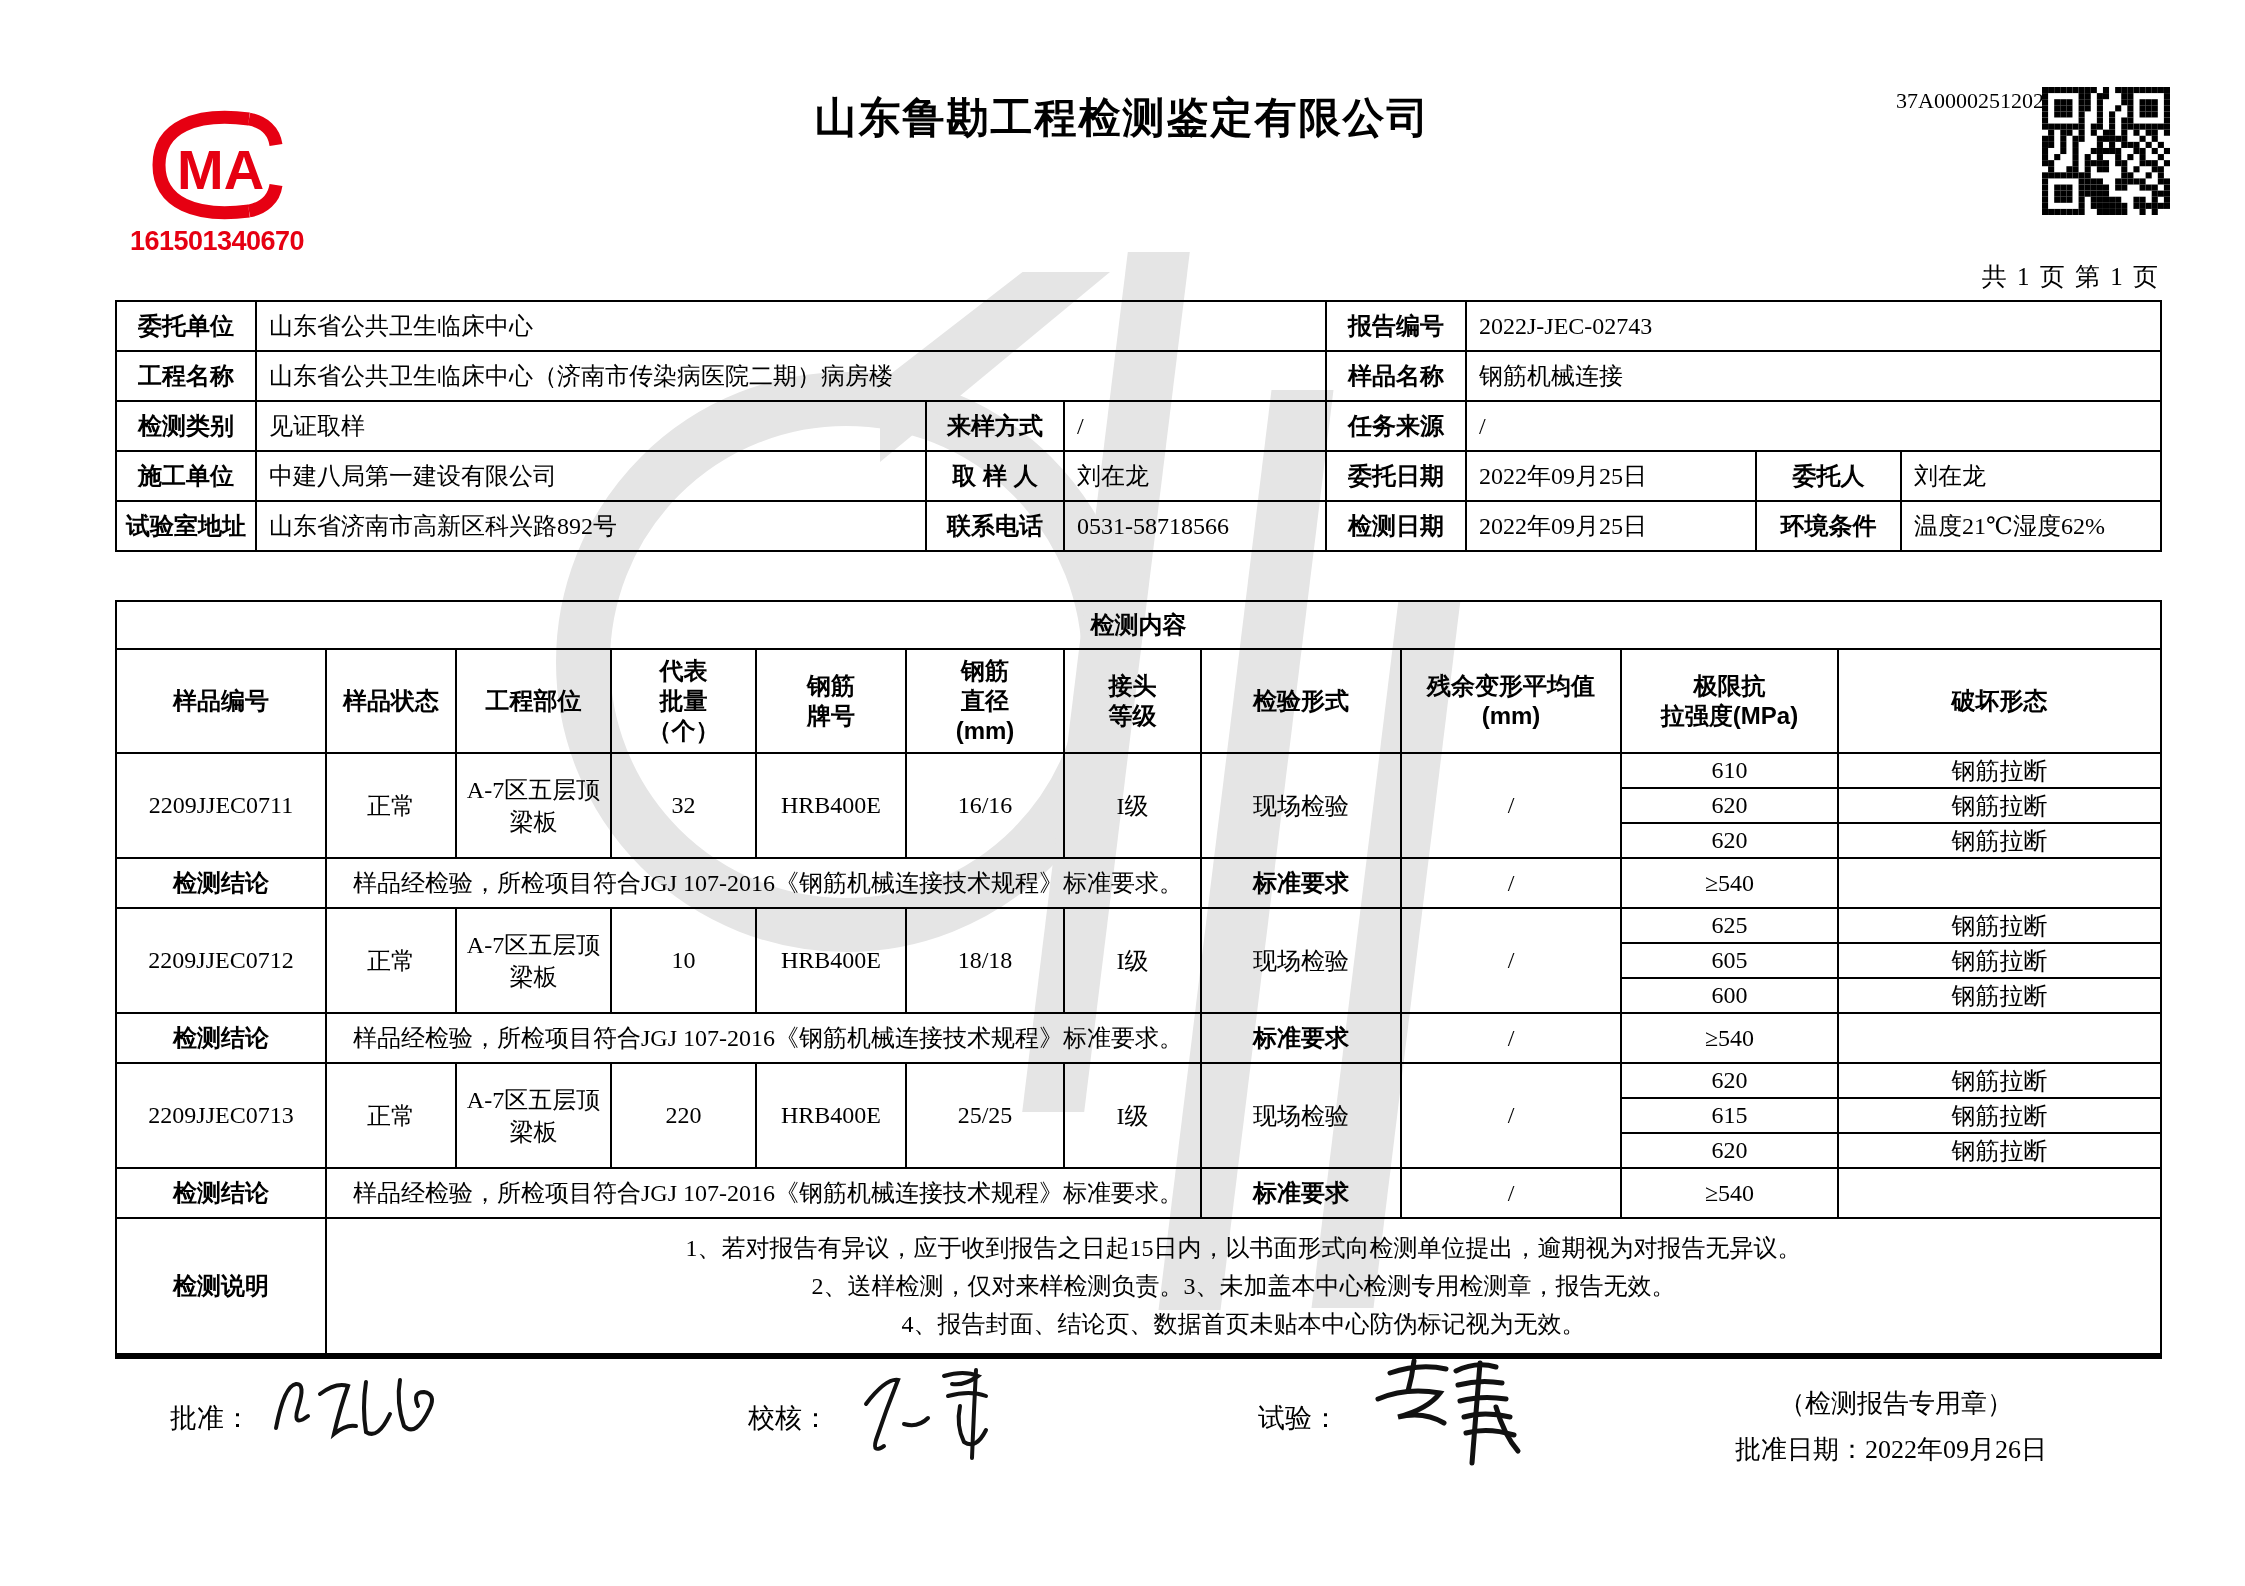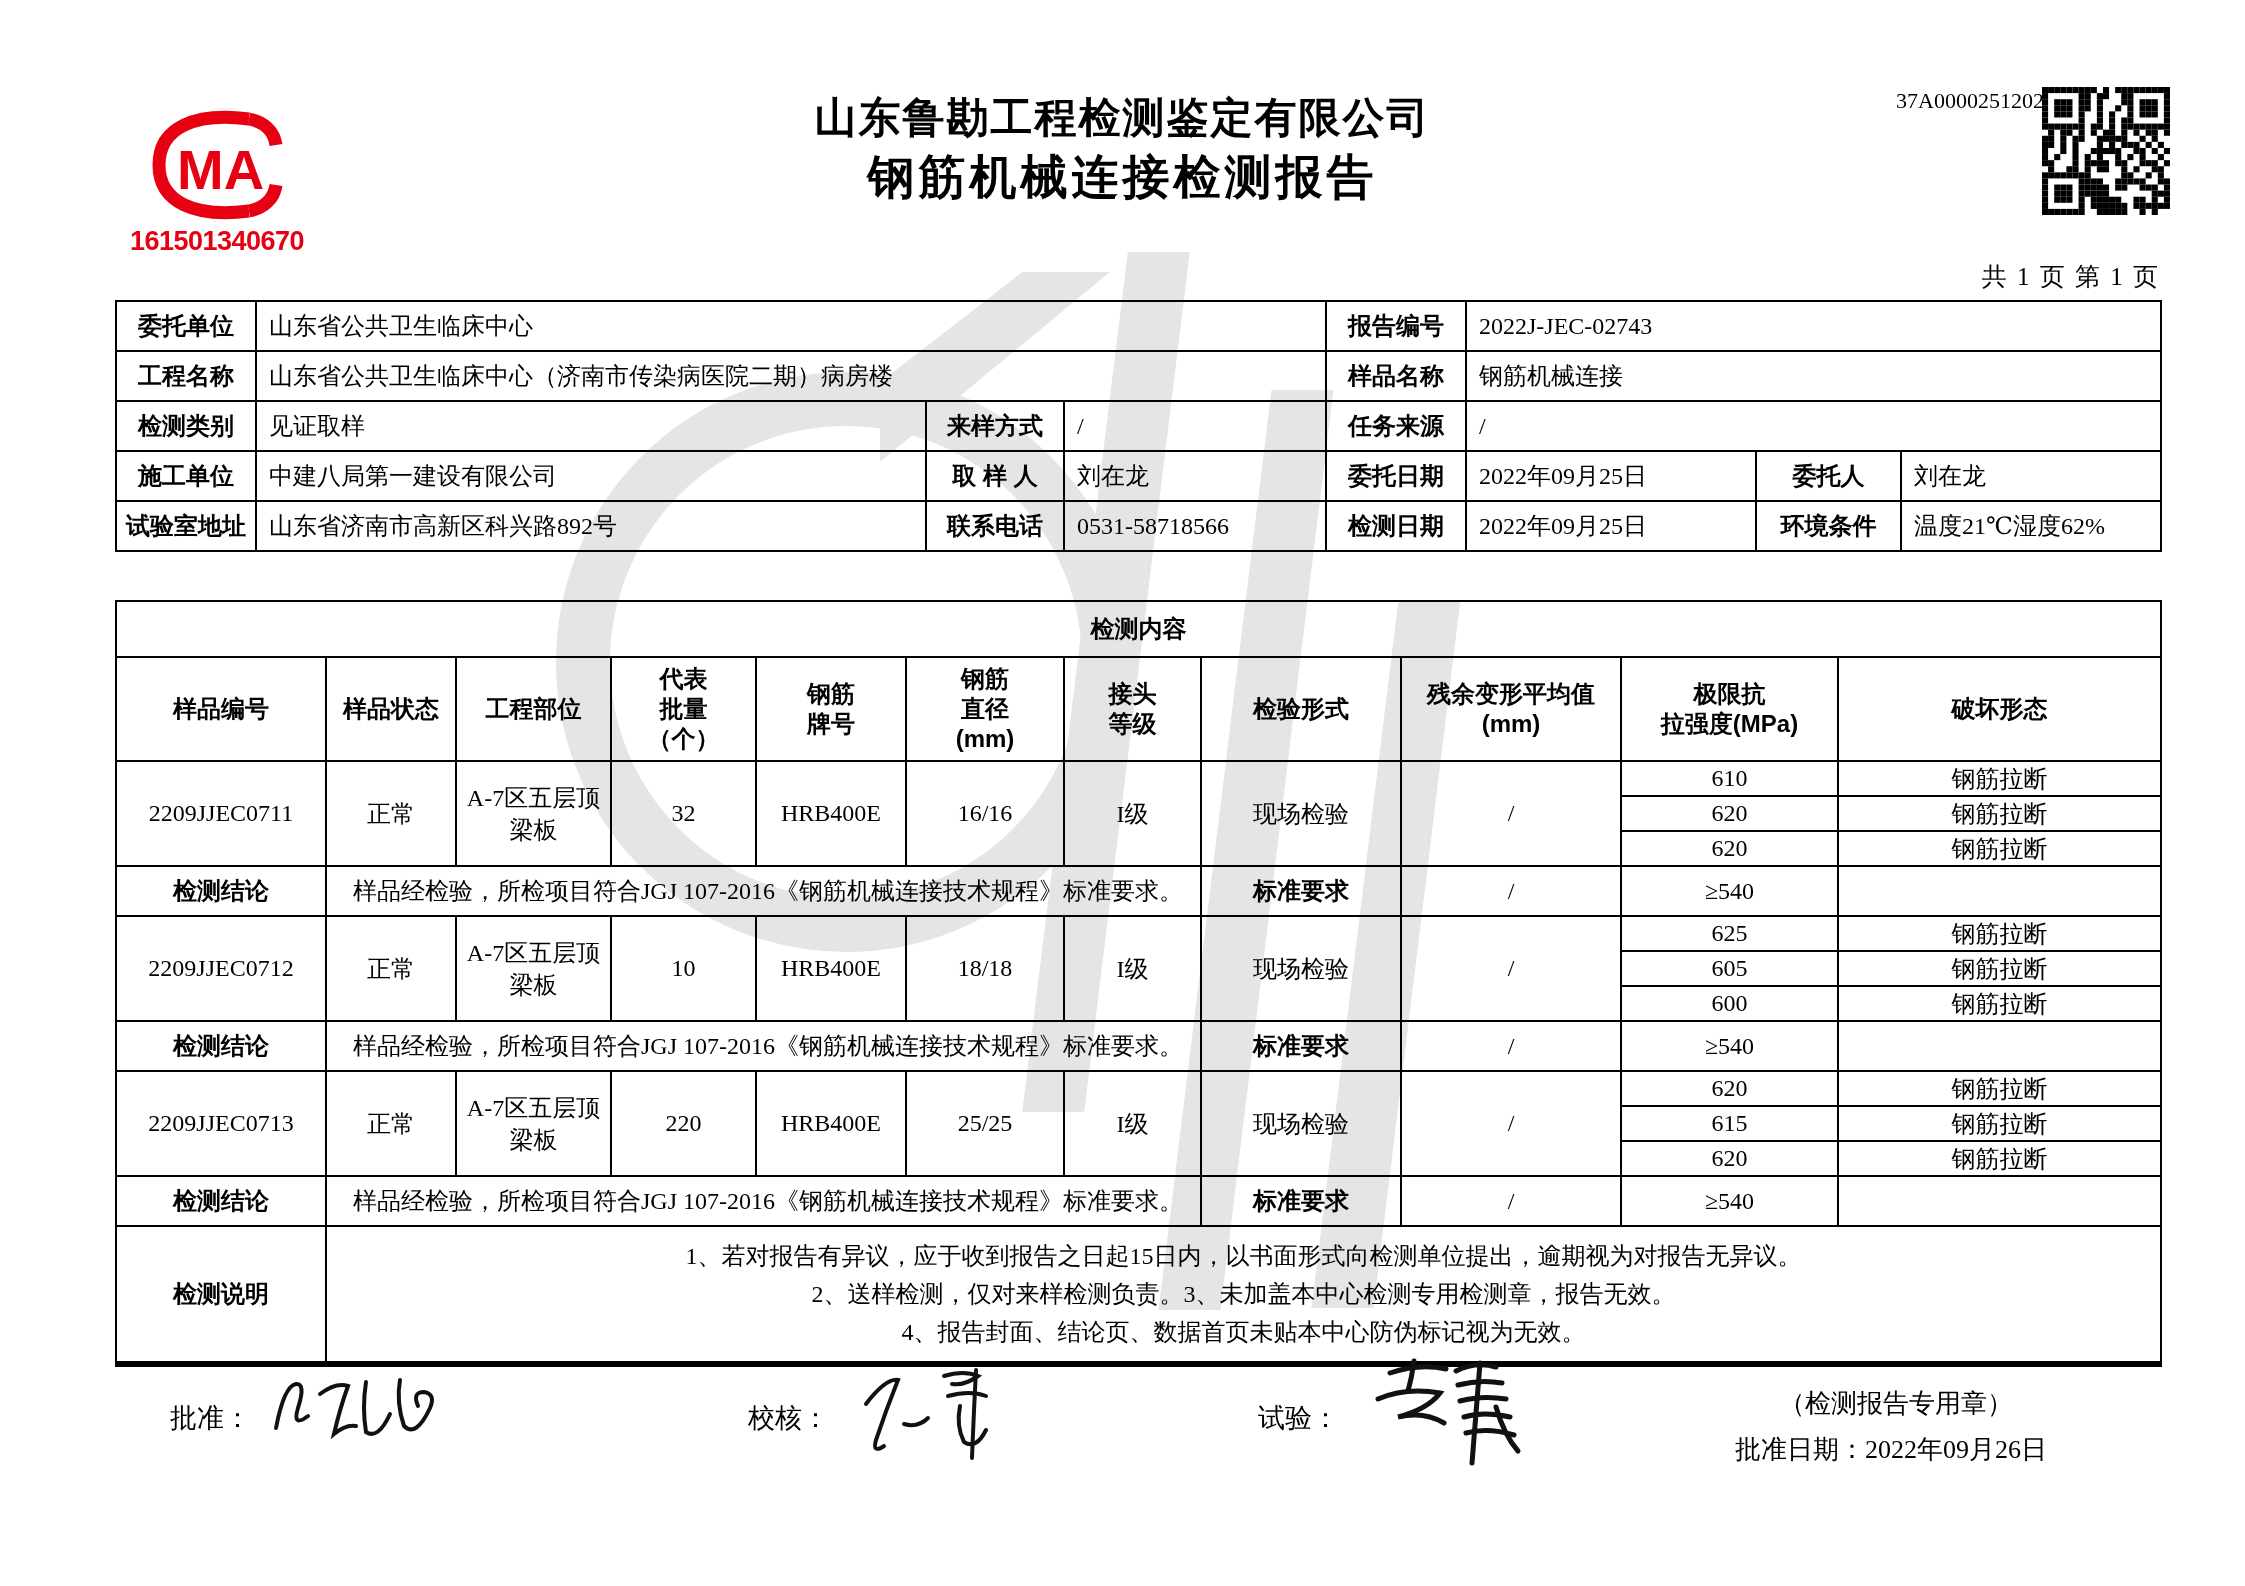--- a/index.html
+++ b/index.html
@@ -36,21 +36,21 @@
   
   table { border-collapse:collapse; table-layout:fixed; background:transparent; }
   td { border:2px solid #000; overflow:hidden; vertical-align:middle; font-size:24px; padding:0; }
   .tbl-info { position:absolute; left:115px; top:300px; width:2045px; }
   .tbl-info td { height:50px; }
   .tbl-content { position:absolute; left:115px; top:600px; width:2045px; }
   .lbl { font-family:"Liberation Sans","DejaVu Sans",sans-serif; font-weight:bold; text-align:center; }
   .val { text-align:left; padding-left:12px; }
   .ctr { text-align:center; }
   .pre { white-space:pre-line; line-height:32px; }
-  .banner td { height:56px;border-radius:19px; }
+  .banner td { height:48px;border-radius:19px; }
   .hdr-row td { height:104px; line-height:30px; }
   .sub td { height:35px; }
   .concl td { height:50px;margin-top:45px; }
   .concl .txt { text-align:left; padding-left:26px; }
   .notes-row td { height:135px; }
   .notes-cell { text-align:center; padding:10px 14px; line-height:38px; vertical-align:middle; }
   .thick-bottom td { border-bottom:6px solid #000; }
 
   
   .foot-lbl { position:absolute; font-family:"Liberation Sans","DejaVu Sans",sans-serif; font-size:27px; }
@@ -77,21 +77,20 @@
           <path d="M99 9 C 46 2 9 17 9 55 C 9 93 46 108 99 101"></path>
           <path d="M99 9 C 114 12 124 21 126 35"></path>
           <path d="M99 101 C 114 98 124 89 126 75"></path>
         </g>
         <text x="27" y="79" font-size="56" font-weight="bold" fill="#e60012" font-family="Liberation Sans, DejaVu Sans, sans-serif">MA</text>
       </svg>
     </div>
     <div class="cma-number">161501340670</div>
 
     <div class="title-1">山东鲁勘工程检测鉴定有限公司</div>
-    <div class="title-2">钢筋机械连接检测报告</div>
 
     <div class="barcode-number">37A00002512022</div>
     <div class="qr">
       <svg id="qr-svg" width="128" height="130" viewBox="0 0 126 126" fill="#000">
           <rect x="0" y="0" width="6" height="6"></rect>
           <rect x="6" y="0" width="6" height="6"></rect>
           <rect x="12" y="0" width="6" height="6"></rect>
           <rect x="18" y="0" width="6" height="6"></rect>
           <rect x="24" y="0" width="6" height="6"></rect>
           <rect x="30" y="0" width="6" height="6"></rect>

